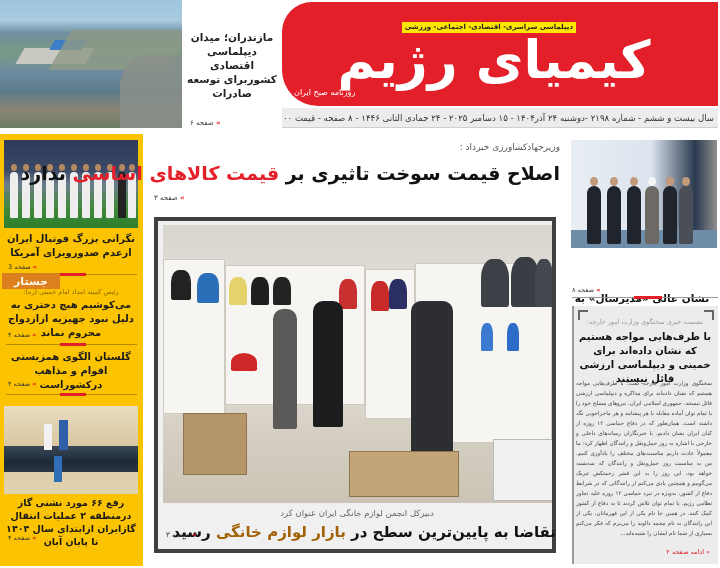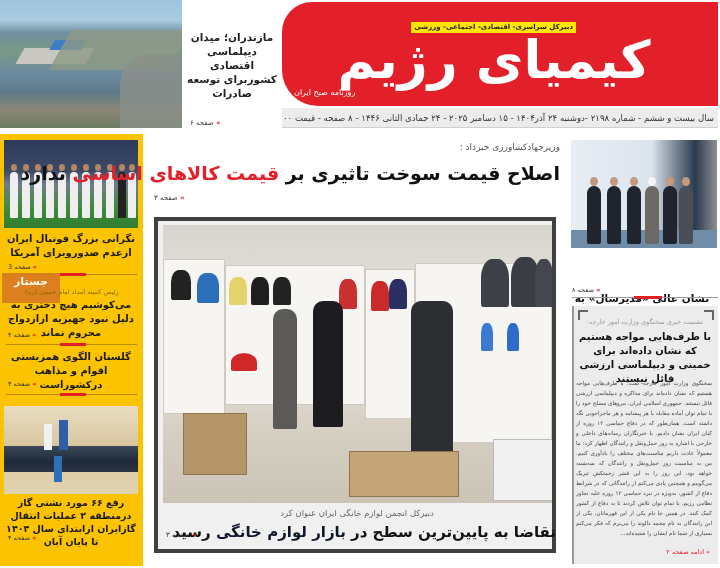--- a/index.html
+++ b/index.html
@@ -58,21 +58,21 @@
     overflow: hidden;
   }
   .player { position:absolute; bottom:10px; width:8px; height:46px; background:#eeeeee; border-radius:4px 4px 1px 1px; }
   .player::before { content:""; position:absolute; top:-8px; left:1px; width:6px; height:7px; background:#b58662; border-radius:50%; }
   .lc-head { position:absolute; right:6px; width:132px; text-align:center; font-size:10px; font-weight:bold; color:#1a1a1a; line-height:14px; }
   .lc-page { position:absolute; left:8px; font-size:6.5px; color:#333; }
   .lc-sep { position:absolute; left:6px; width:131px; height:1px; background:#b88b00; }
   .lc-sep .red { position:absolute; left:54px; top:-1px; width:26px; height:3px; background:#e3202a; }
   .lc-kicker { position:absolute; right:6px; width:132px; text-align:center; font-size:6.5px; color:#8a6a00; }
   .jessar {
-    position:absolute; left:2px; top:139px; width:58px; height:30px; background:#d97a22; opacity:.92;
+    position:absolute; left:2px; top:139px; width:58px; height:16px; background:#d97a22; opacity:.92;
     color:#fff; font-size:11px; font-weight:bold; text-align:center; line-height:18px;
   }
   .pipe-photo {
     position: absolute; left: 4px; top: 272px; width: 134px; height: 88px;
     background: linear-gradient(180deg, #e8dcc0 0%, #d9c7a0 45%, #e2d3b0 100%);
     overflow:hidden;
   }
   .pipe-photo .pipe { position:absolute; left:-5px; top:40px; width:150px; height:26px; background: linear-gradient(180deg,#3a4858,#1e2a38 60%,#2a3442); border-radius: 6px; }
   .pipe-photo .w1 { position:absolute; left:40px; top:18px; width:8px; height:26px; background:#f2f2f2; }
   .pipe-photo .w2 { position:absolute; left:55px; top:14px; width:9px; height:30px; background:#2e5fa8; }
@@ -88,21 +88,21 @@
   .main-photo {
     position:absolute; left:5px; top:4px; width:389px; height:278px; overflow:hidden;
     background: linear-gradient(180deg, #d8d5cf 0%, #ebe8e2 45%, #d7d1c6 70%, #cbc4b6 100%);
   }
   .shelf { position:absolute; background:#f6f5f2; border:1px solid #cfcac0; }
   .prod { position:absolute; border-radius: 40% 40% 8% 8%; }
   .person { position:absolute; border-radius: 10px 10px 2px 2px; }
   .box { position:absolute; background:#b5966a; border:1px solid #8f744e; }
   .sub-kicker { position:absolute; left:0; top:287px; width:398px; text-align:center; font-size:8.5px; color:#666; }
   .sub-head { position:absolute; left:0; top:302px; width:398px; text-align:center; font-size:15px; font-weight:bold; color:#111; white-space:nowrap; letter-spacing:-0.4px; padding-left:30px;}
-  .sub-head .hl { color:#0f172a; }
+  .sub-head .hl { color:#a16207; }
   .sub-page { position:absolute; left:8px; top:310px; font-size:7px; color:#333; }
 
   
   .right-col { position:absolute; left:566px; top:134px; width:154px; height:434px; }
   .award-photo {
     position:absolute; left:5px; top:6px; width:146px; height:108px; overflow:hidden;
     background: linear-gradient(90deg, #e9eef4 0%, #dbe4ee 55%, #2b3b50 85%, #8f8f8f 100%);
   }
   .award-photo .stage { position:absolute; left:0; bottom:0; width:146px; height:18px; background:#6f8da8; }
   .suit { position:absolute; bottom:4px; width:14px; height:58px; background:#20242c; border-radius:7px 7px 2px 2px; }
@@ -118,21 +118,21 @@
   .note-box::after { content:""; position:absolute; right:4px; top:4px; width:8px; height:8px; border-right:2px solid #666; border-top:2px solid #666; }
   .nb-kicker { position:absolute; right:4px; top:12px; width:138px; text-align:center; font-size:6.5px; color:#999; }
   .nb-head { position:absolute; right:4px; top:24px; width:138px; text-align:center; font-size:10px; font-weight:bold; color:#111; line-height:14px; }
   .nb-body { position:absolute; right:6px; top:72px; width:136px; text-align:justify; font-size:5.6px; color:#444; line-height:10px; }
   .nb-more { position:absolute; right:8px; top:242px; font-size:6.5px; color:#e3202a; }
 </style>
 </head>
 <body>
 
 <div class="masthead">
-  <div class="tagline">دبیرکل سراسری- اقتصادی- اجتماعی- ورزشی</div>
+  <div class="tagline">دیپلماسی سراسری- اقتصادی- اجتماعی- ورزشی</div>
   <div class="logo">کیمیای رژیم</div>
   <div class="subtitle">روزنامه صبح ایران</div>
 </div>
 <div class="dateline">سال بیست و ششم - شماره ۲۱۹۸ -دوشنبه ۲۴ آذر۱۴۰۴ - ۱۵ دسامبر ۲۰۲۵ - ۲۴ جمادی الثانی ۱۴۴۶ - ۸ صفحه - قیمت ۱۵۰۰۰تومان</div>
 
 <div class="teaser-photo">
   <div class="dock"></div>
     <div class="blue"></div>
     <div class="land1"></div>
     <div class="land2"></div>

